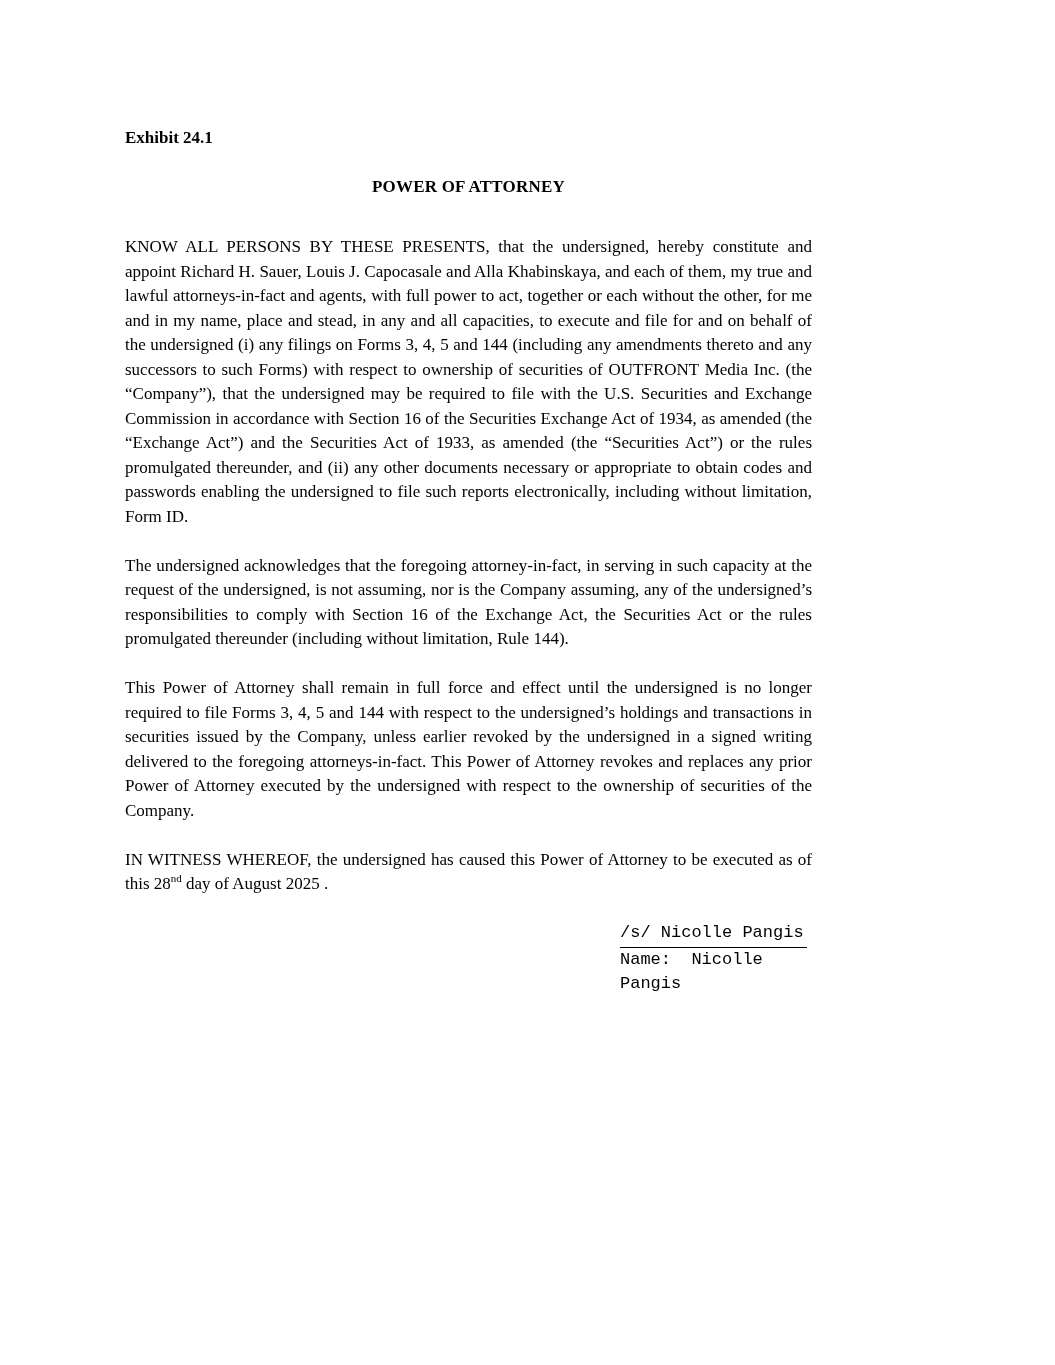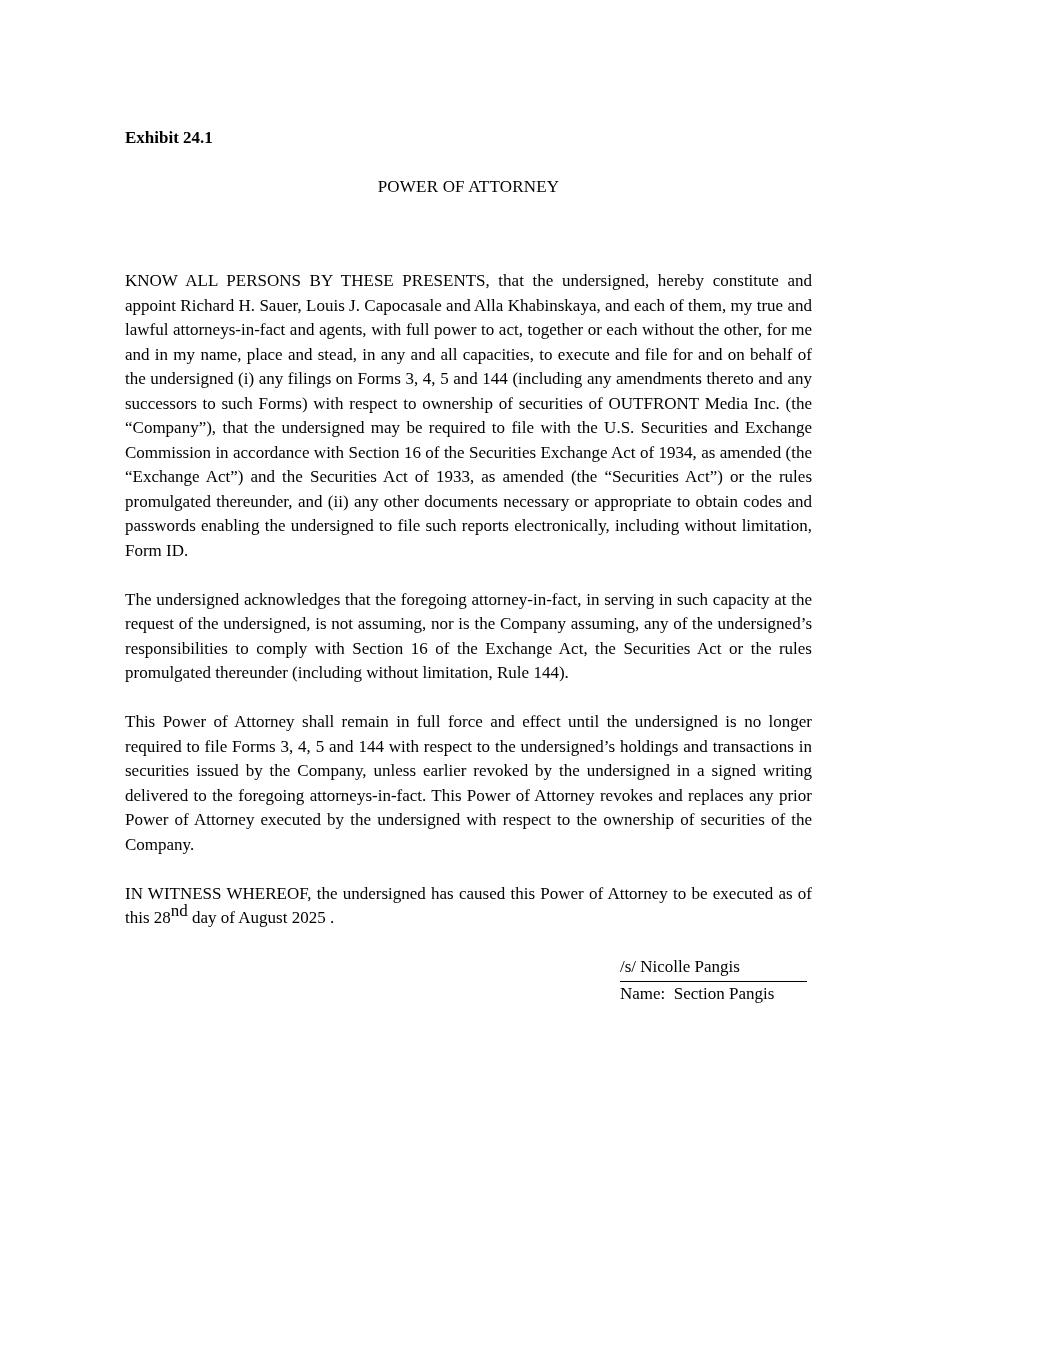--- a/index.html
+++ b/index.html
@@ -16,38 +16,39 @@
     background: #ffffff;
     padding: 126px 124px 60px 125px;
     font-size: 17px;
     line-height: 24.5px;
   }
   .exhibit-label {
     font-weight: bold;
   }
   .doc-title {
     font-size: 17px;
-    font-weight: normal;
+    font-weight: bold;
     text-align: center;
     margin-top: 24px;
-    margin-bottom: 70px;
+    margin-bottom: 36px;
     letter-spacing: 0.2px;
   }
   .body-para {
     text-align: justify;
     margin-bottom: 24.5px;
   }
   .body-para sup {
-    font-size: 17px;
+    font-size: 11px;
     line-height: 0;
     vertical-align: super;
   }
   .signature-block {
     margin-top: 14px;
     margin-left: 495px;
+    font-family: Liberation Mono, monospace;
   }
   .sig-underline {
     display: inline-block;
     min-width: 187px;
     border-bottom: 1px solid #000000;
     padding-bottom: 1px;
   }
   .signature-name {
     white-space: pre-wrap;
   }
@@ -66,16 +67,16 @@
   <p class="body-para">The undersigned acknowledges that the foregoing attorney-in-fact, in serving in such capacity at the request of the undersigned, is not assuming, nor is the Company assuming, any of the undersigned’s responsibilities to comply with Section 16 of the Exchange Act, the Securities Act or the rules promulgated thereunder (including without limitation, Rule 144).</p>
 
   <p class="body-para">This Power of Attorney shall remain in full force and effect until the undersigned is no longer required to file Forms 3, 4, 5 and 144 with respect to the undersigned’s holdings and transactions in securities issued by the Company, unless earlier revoked by the undersigned in a signed writing delivered to the foregoing attorneys-in-fact.  This Power of Attorney revokes and replaces any prior Power of Attorney executed by the undersigned with respect to the ownership of securities of the Company.</p>
 
   <p class="body-para"><span>IN WITNESS WHEREOF, the undersigned has caused this Power of Attorney to be executed as of this 28</span><sup>nd</sup><span> day of August 2025 .</span></p>
 
   <div class="signature-block">
     <div class="signature-line">
       <span class="sig-underline">/s/ Nicolle Pangis</span>
     </div>
-    <div class="signature-name">Name:  Section Pangis</div>
+    <div class="signature-name">Name:  Nicolle Pangis</div>
   </div>
 
 </div>
 
 </body></html>

